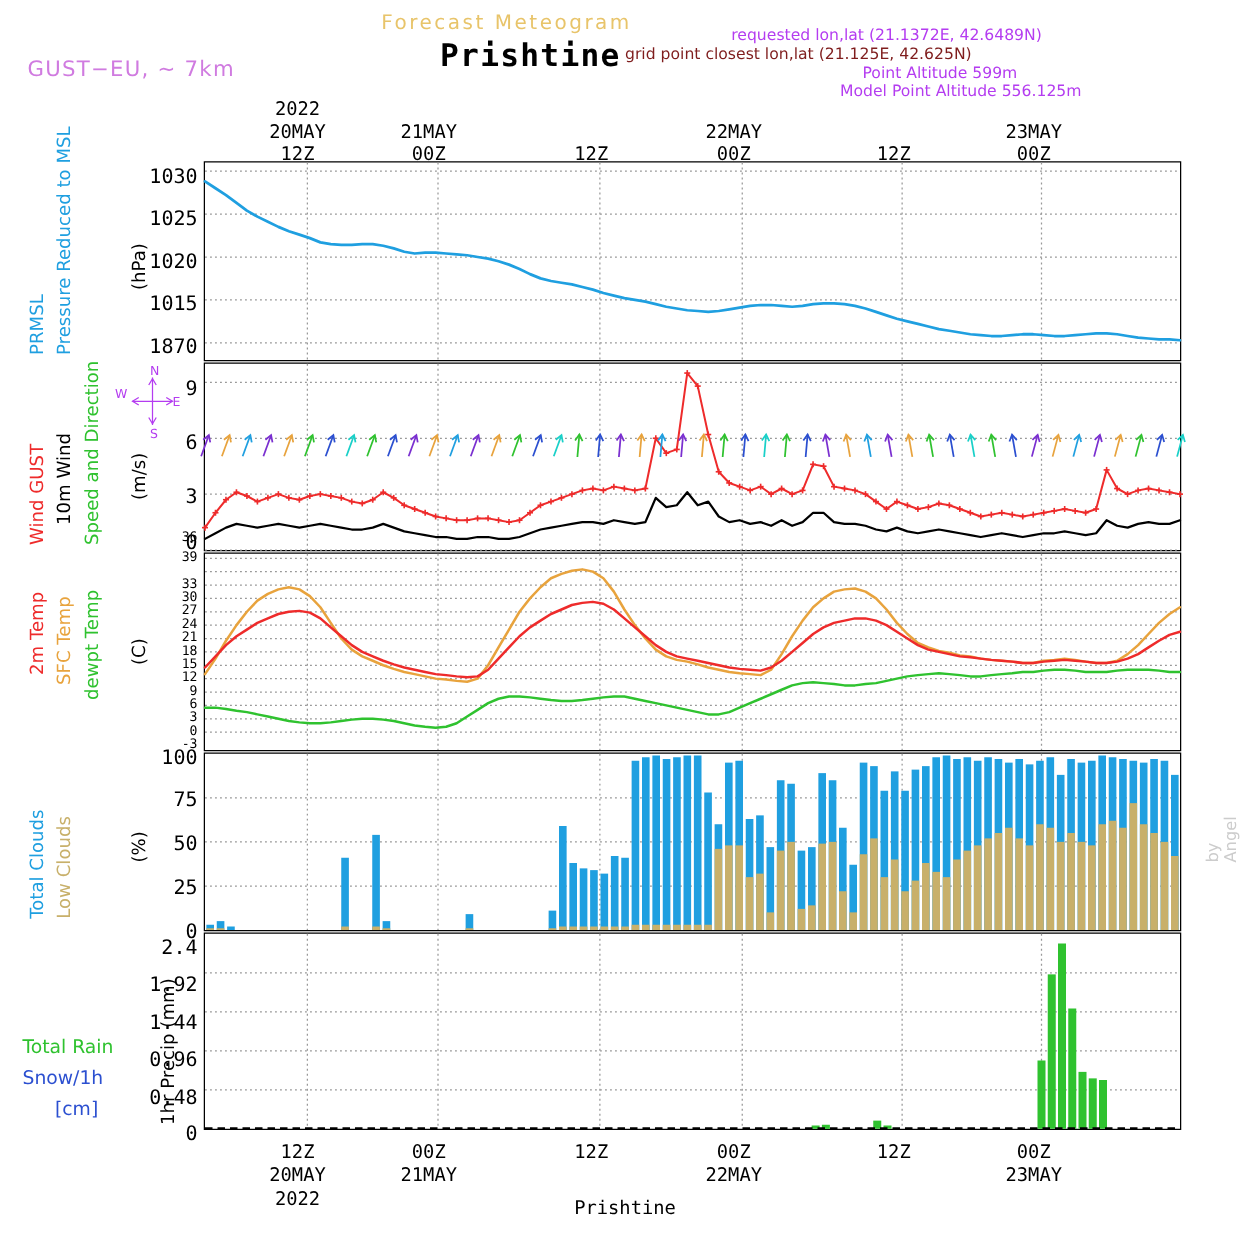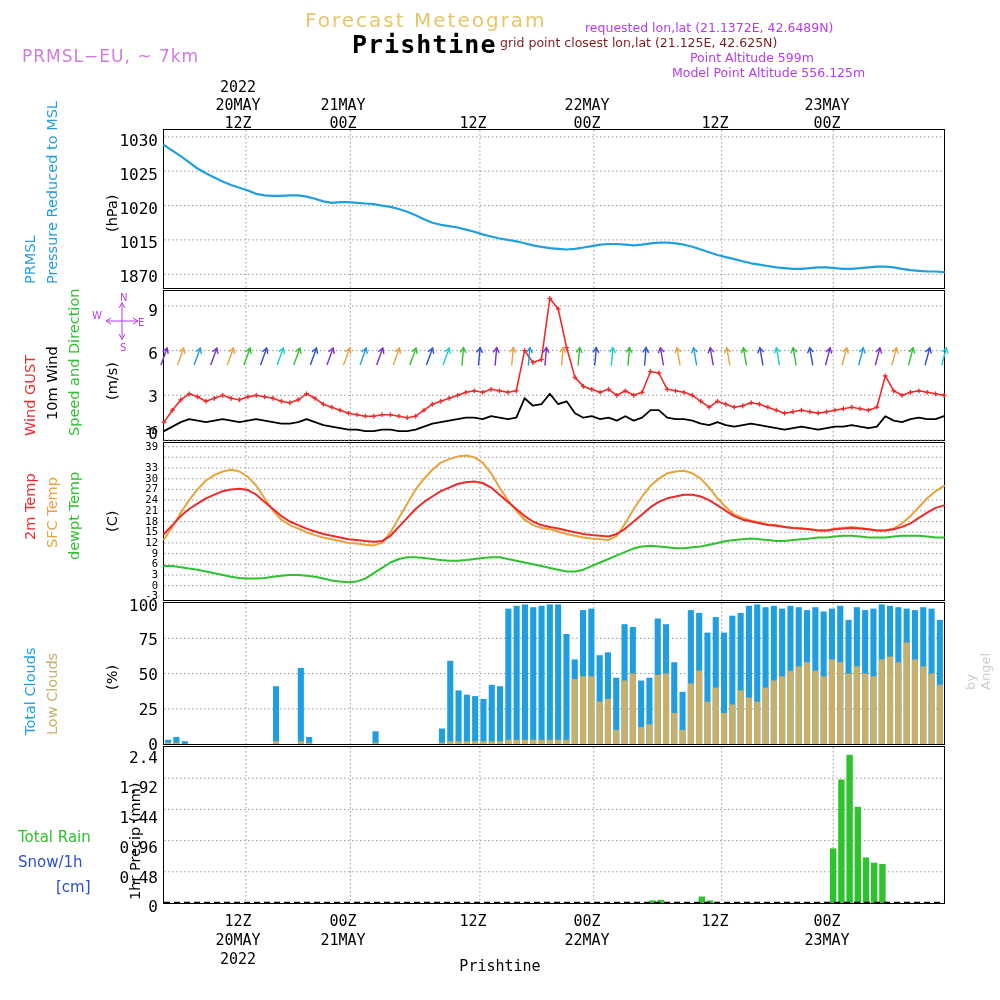--- a/index.html
+++ b/index.html
@@ -1,20 +1,20 @@
 <!DOCTYPE html>
 <html><head>
 <meta charset="utf-8">
 <style>
   html,body{margin:0;padding:0;background:#ffffff;}
   body{width:1000px;height:1000px;position:relative;font-family:"DejaVu Sans",sans-serif;overflow:hidden;}
   .abs{position:absolute;}
 
   
-  #hdr-forecast{left:305px;top:8px;font-size:20px;color:#e8c46a;letter-spacing:2px;}
+  #hdr-forecast{left:305px;top:8px;font-size:16px;color:#e8c46a;letter-spacing:2px;}
   #hdr-title{left:352px;top:30px;font-size:25px;font-weight:bold;color:#000;letter-spacing:1px;font-family:"DejaVu Sans Mono",monospace;}
   #hdr-req{left:585px;top:20px;font-size:12.5px;color:#b43cf0;}
   #hdr-grid{left:500px;top:35px;font-size:12.5px;color:#7f1d1d;}
   #hdr-alt{left:690px;top:50px;font-size:12.5px;color:#b43cf0;}
   #hdr-malt{left:672px;top:65px;font-size:12.5px;color:#b43cf0;}
   #hdr-model{left:22px;top:46px;font-size:17px;color:#d07be0;letter-spacing:1px;}
 
   
   .frame{position:absolute;border:1.5px solid #000;background:#fff;box-sizing:border-box;}
   #p1{left:163px;top:129px;width:782px;height:160px;}
@@ -54,21 +54,21 @@
 </style>
 </head>
 <body>
 
 <div class="abs" id="hdr-forecast">Forecast Meteogram</div>
 <div class="abs" id="hdr-title">Prishtine</div>
 <div class="abs" id="hdr-req">requested lon,lat (21.1372E, 42.6489N)</div>
 <div class="abs" id="hdr-grid">grid point closest lon,lat (21.125E, 42.625N)</div>
 <div class="abs" id="hdr-alt">Point Altitude 599m</div>
 <div class="abs" id="hdr-malt">Model Point Altitude 556.125m</div>
-<div class="abs" id="hdr-model">PRMSL−EU, ~ 7km</div>
+<div class="abs" id="hdr-model">GUST−EU, ~ 7km</div>
 <div id="watermark">by Angel</div>
 
 <div class="abs" id="topaxis">
   <div class="tlab" style="left:198px;top:0px;width:80px;">2022</div>
 
   <div class="tlab" style="left:183px;top:18px;width:110px;">20MAY</div>
   <div class="tlab" style="left:183px;top:36px;width:110px;">12Z</div>
 
   <div class="tlab" style="left:288px;top:18px;width:110px;">21MAY</div>
   <div class="tlab" style="left:288px;top:36px;width:110px;">00Z</div>
@@ -745,21 +745,21 @@
       <rect x="682.4" y="7.8" width="6.4" height="148.2" fill="#2fc22f"></rect>
       <rect x="690.6" y="59.8" width="6.4" height="96.2" fill="#2fc22f"></rect>
       <rect x="698.8" y="110.5" width="6.4" height="45.5" fill="#2fc22f"></rect>
       <rect x="707.0" y="115.7" width="6.4" height="40.3" fill="#2fc22f"></rect>
       <rect x="715.2" y="117.0" width="6.4" height="39.0" fill="#2fc22f"></rect>
       <line x1="0" y1="155.5" x2="780" y2="155.5" stroke="#000" stroke-width="1.5" stroke-dasharray="6,4"></line>
     </svg>
   </div>
 <div class="abs c-green" style="left:18px;top:828px;font-size:15px;">Total  Rain</div>
 <div class="abs c-navy" style="left:18px;top:853px;font-size:15px;">Snow/1h</div>
-<div class="abs c-navy" style="left:56px;top:878px;font-size:15px;">[cm]</div>
+<div class="abs c-navy" style="left:44px;top:878px;font-size:15px;">[cm]</div>
 <div class="vlabel-u" style="left:127px;top:900px;">1hr Precip (mm)</div>
 <div class="ytick" style="left:108px;top:748px;width:50px;">2.4</div>
 <div class="ytick" style="left:108px;top:778px;width:50px;">1.92</div>
 <div class="ytick" style="left:108px;top:808px;width:50px;">1.44</div>
 <div class="ytick" style="left:108px;top:838px;width:50px;">0.96</div>
 <div class="ytick" style="left:108px;top:868px;width:50px;">0.48</div>
 <div class="ytick" style="left:108px;top:897px;width:50px;">0</div>
 
 <div class="abs" style="left:0;top:912px;width:1000px;height:45px;">
   <div class="blab" style="left:183px;top:0px;width:110px;">12Z</div>

